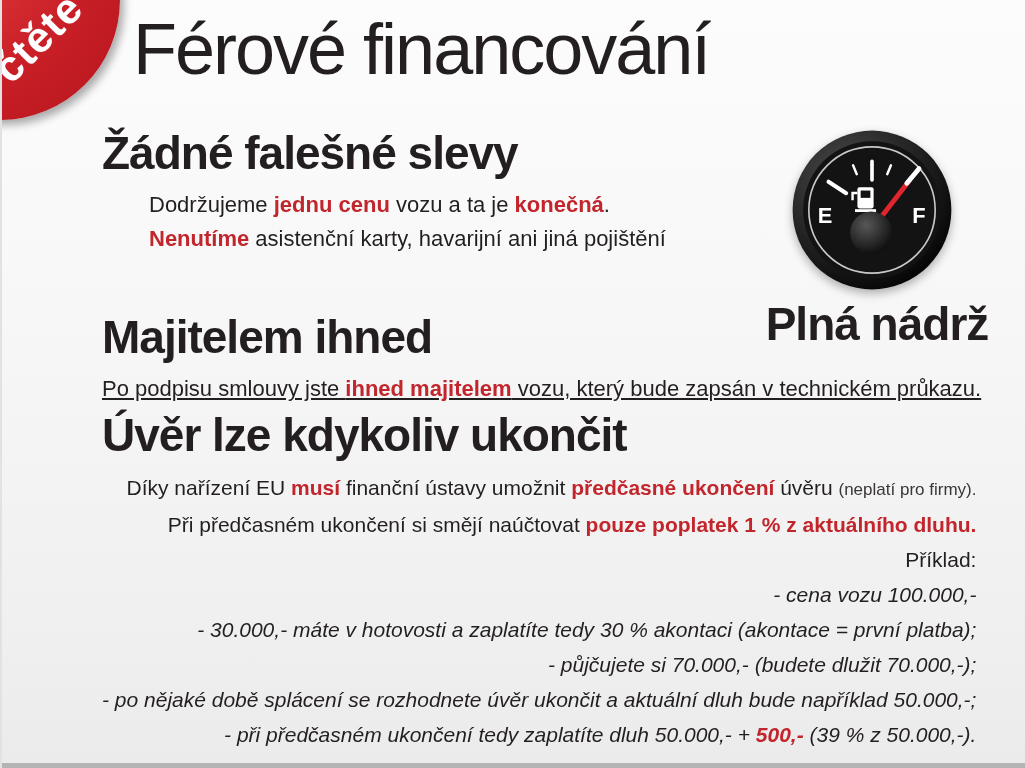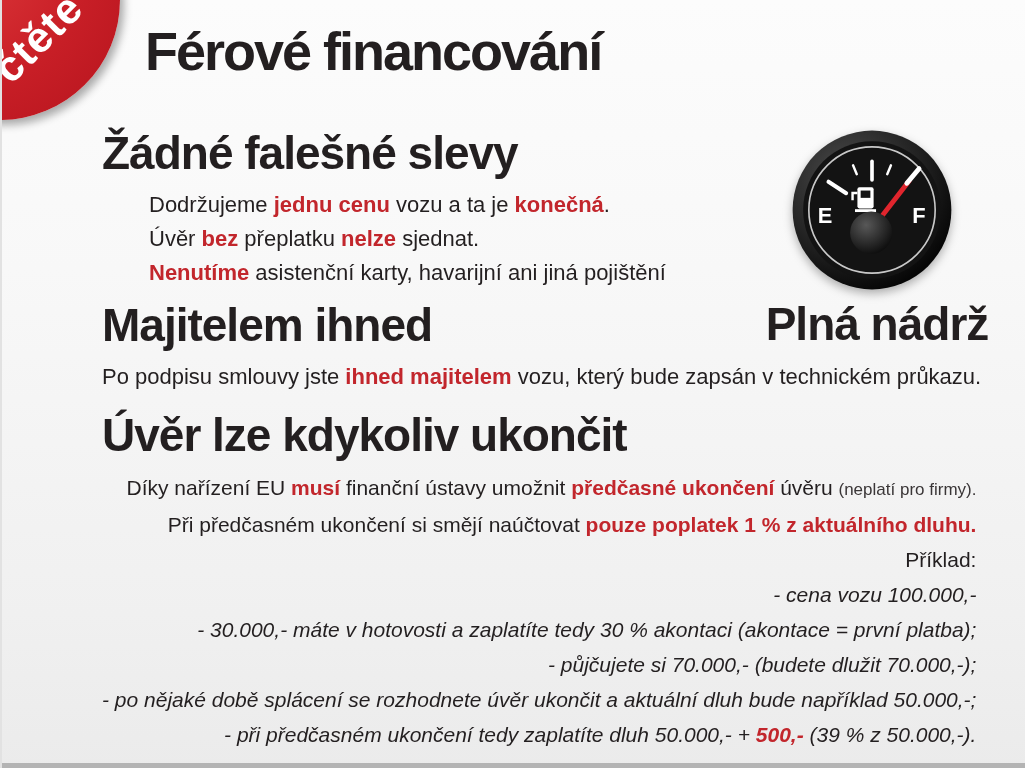--- a/index.html
+++ b/index.html
@@ -20,36 +20,36 @@
     background:radial-gradient(circle at 32% 32%, #df3a3c 0%, var(--badge-red,#c91f27) 55%, #b5141d 100%);
     box-shadow:4px 5px 9px rgba(0,0,0,.33);
   }
   .badge-text{
     position:absolute;left:158px;top:158px;
     transform:translate(-50%,-50%) rotate(-45deg);
     color:#fff;font-weight:bold;font-size:43px;letter-spacing:1px;
     white-space:nowrap;
   }
   .title{
-    position:absolute;left:131px;top:8px;margin:12px;
-    font-size:54px;font-weight:700;letter-spacing:-2px;
+    position:absolute;left:131px;top:8px;margin:0;
+    font-size:72px;font-weight:400;letter-spacing:-2px;
     white-space:nowrap;
   }
   .sec{position:absolute;left:100px;}
   .sec h2{
     margin:0 0 8px 0;
     font-size:46px;font-weight:900;letter-spacing:-1px;line-height:54px;
     white-space:nowrap;
   }
   .sec-1{top:126px;}
-  .sec-2{top:298px;}
+  .sec-2{top:310px;}
   .sec-3{top:408px;}
   .body p.line{margin:0;white-space:nowrap;}
   .sec-1 .body p.line{font-size:22px;line-height:34px;margin-left:47px;}
-  .sec-2 .body p.line{font-size:22px;line-height:34px;}
+  .sec-2 .body p.line{font-size:22px;line-height:34px;text-decoration:underline;}
   .sec-3 .body p.line{font-size:21px;line-height:35px;text-align:right;}
   .seg-n{}
   .seg-r{color:var(--accent-red,#c2262c);font-weight:bold;}
   .seg-s{font-size:17px;color:#3a3637;}
   .seg-i{font-style:italic;}
   .seg-ri{font-style:italic;font-weight:bold;color:var(--accent-red,#c2262c);}
   
   .gauge-wrap{
     position:absolute;left:789px;top:129px;width:162px;height:162px;
   }
@@ -72,21 +72,20 @@
   <div class="badge">
     <span class="badge-text">čtěte</span>
   </div>
 
   <h1 class="title">Férové financování</h1>
 
   <section class="sec sec-1">
     <h2>Žádné falešné slevy</h2>
     <div class="body">
         <p class="line"><span class="seg-n">Dodržujeme </span><span class="seg-r">jednu cenu</span><span class="seg-n"> vozu a ta je </span><span class="seg-r">konečná</span><span class="seg-n">.</span></p>
-        <p class="line"><span class="seg-n">Úvěr </span><span class="seg-r">bez</span><span class="seg-n"> přeplatku </span><span class="seg-r">nelze</span><span class="seg-n"> sjednat.</span></p>
         <p class="line"><span class="seg-r">Nenutíme</span><span class="seg-n"> asistenční karty, havarijní ani jiná pojištění</span></p>
       </div>
   </section>
 
   <section class="sec sec-2">
     <h2>Majitelem ihned</h2>
     <div class="body">
         <p class="line"><span class="seg-n">Po podpisu smlouvy jste </span><span class="seg-r">ihned majitelem</span><span class="seg-n"> vozu, který bude zapsán v technickém průkazu.</span></p>
       </div>
   </section>

